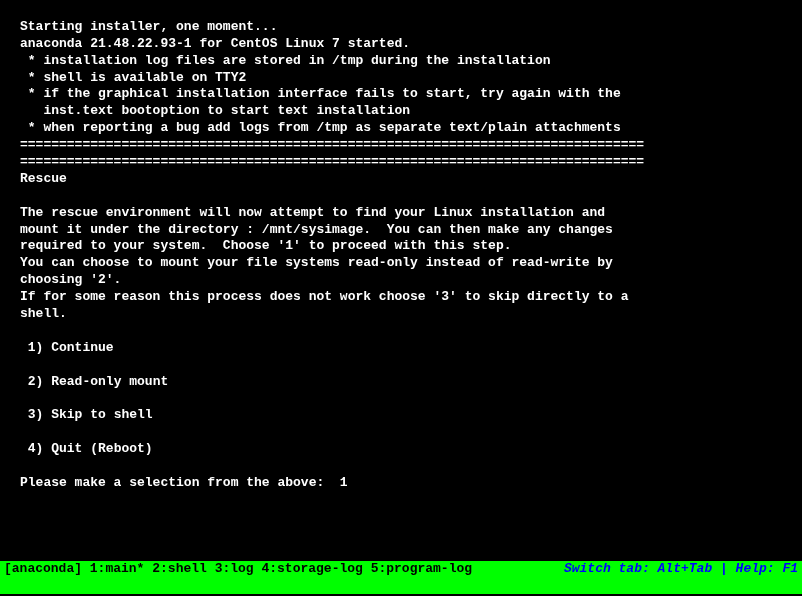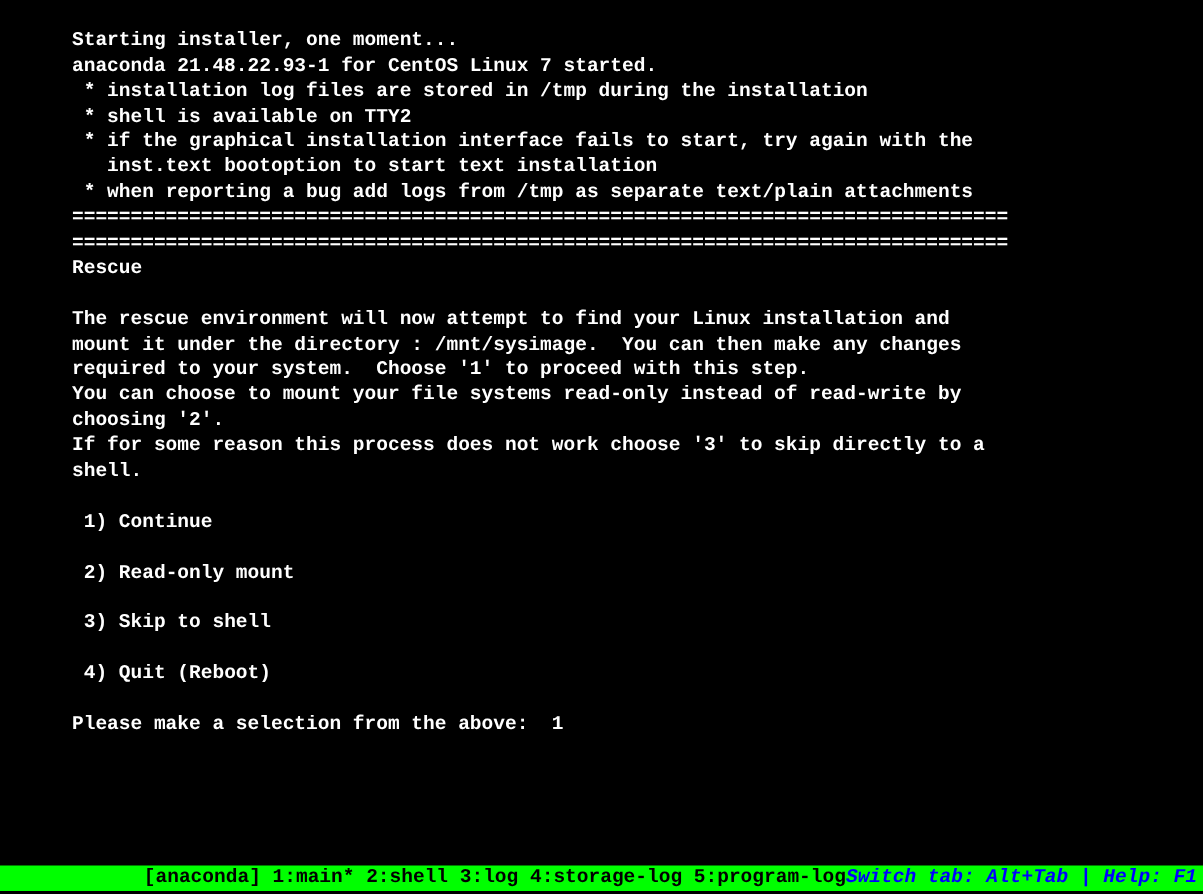--- a/index.html
+++ b/index.html
@@ -13,37 +13,36 @@
       font-family: "Courier New", monospace;
       font-size: 13px;
       line-height: 1.3;
       width: 802px;
       height: 596px;
       overflow: hidden;
       position: relative;
       font-weight: bold;
     }
     .terminal {
-      padding: 2px 4px;
+      padding: 2px 20px;
       white-space: pre-wrap;
-      margin-left: 44px;
     }
     .status-bar {
       position: absolute;
       bottom: 2px;
       left: 0;
       right: 0;
       background: #00ff00;
       color: #000000;
       padding: 0 4px;
       font-family: "Courier New", monospace;
       font-size: 13px;
-      height: 17px;
+      height: 33px;
       display: flex;
-      justify-content: flex-end;
+      justify-content: space-between;
       font-weight: bold;
     }
     .status-left {
       color: #000000;
     }
     .status-right {
       color: #0000ff;
       font-style: italic;
     }
   </style>

